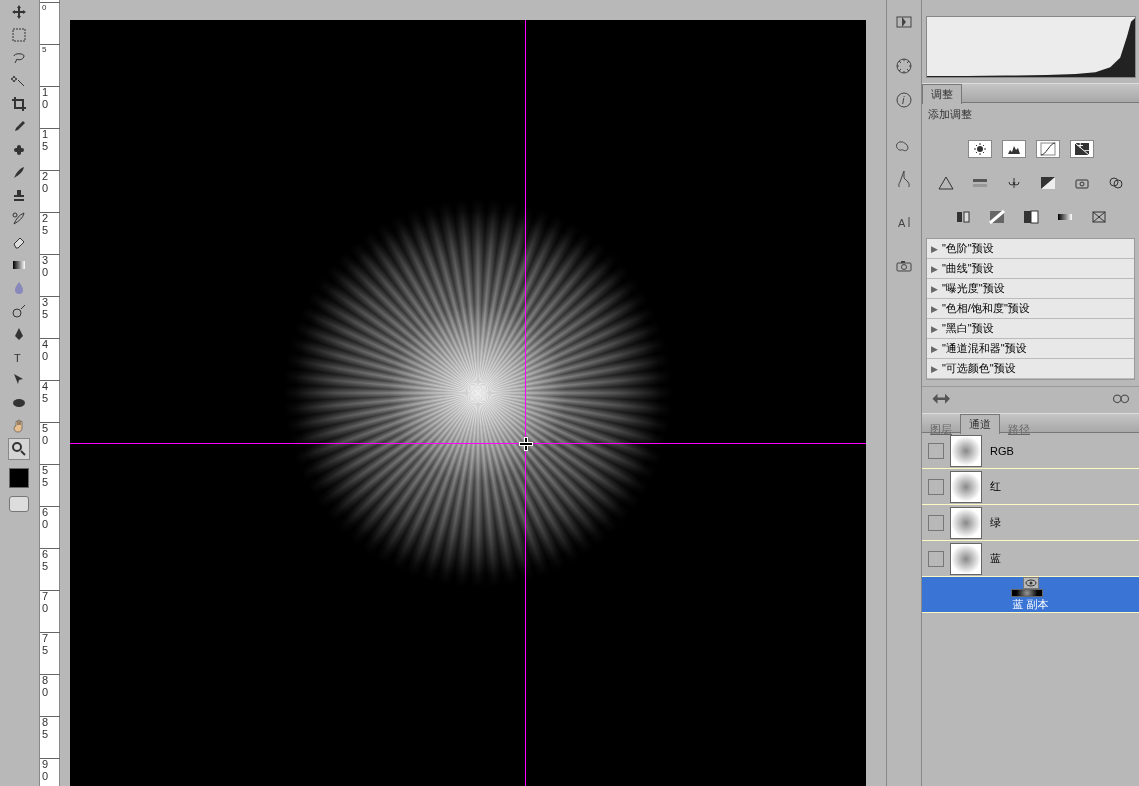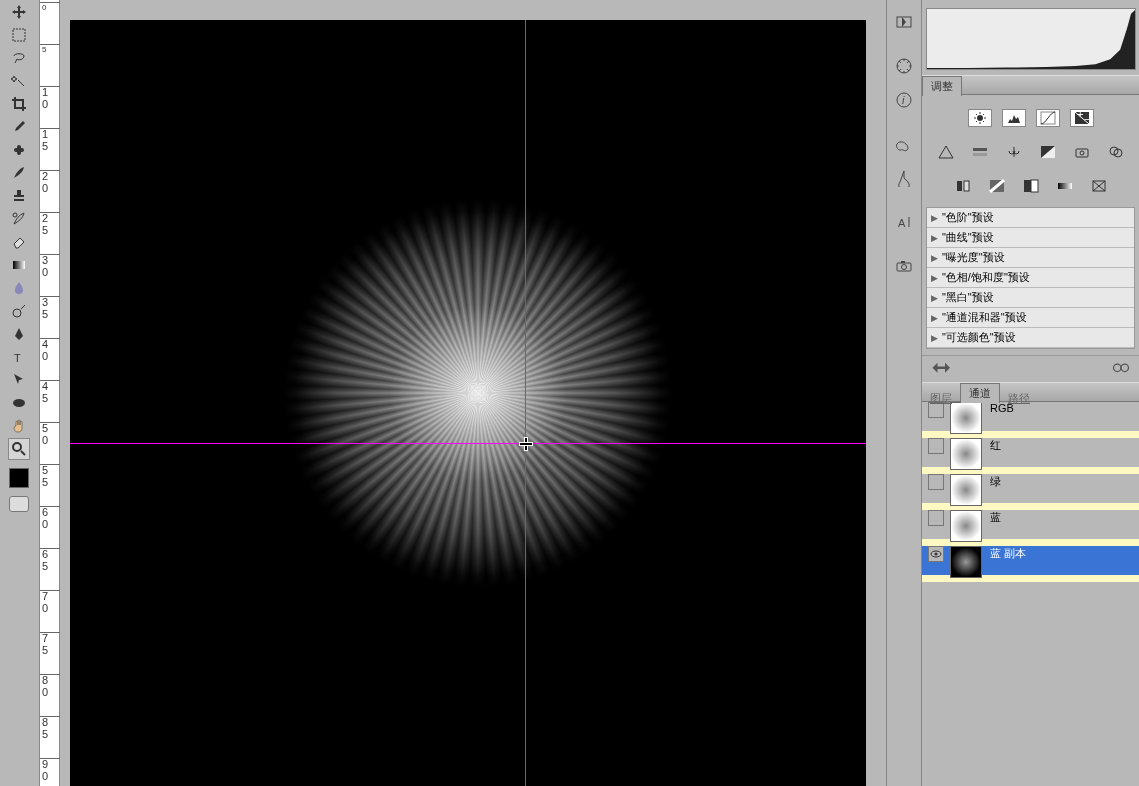--- a/index.html
+++ b/index.html
@@ -21,21 +21,21 @@
 .guide-h { position: absolute; left: 0; right: 0; height: 1px; background: #ff00ff; top: 423px; }
 .guide-v { position: absolute; top: 0; bottom: 0; width: 1px; background: #ff00ff; left: 455px; }
 .crosshair { position: absolute; left: 450px; top: 418px; width: 12px; height: 12px; }
 .crosshair::before { content: ""; position: absolute; left: 5px; top: 0; width: 2px; height: 12px; background: #000; box-shadow: 0 0 0 1px #fff; }
 .crosshair::after  { content: ""; position: absolute; top: 5px; left: 0; height: 2px; width: 12px; background: #000; box-shadow: 0 0 0 1px #fff; }
 
 .icon-dock { position: absolute; left: 886px; top: 0; width: 36px; height: 786px; background: #b8b8b8; border-left: 1px solid #888; border-right: 1px solid #888; }
 .icon-dock .di { width: 24px; height: 24px; margin: 10px 5px; display: flex; align-items: center; justify-content: center; cursor: pointer; }
 .icon-dock .di svg { width: 18px; height: 18px; }
 
-.right { position: absolute; left: 922px; top: 8px; width: 217px; height: 620px; background: #b8b8b8; }
+.right { position: absolute; left: 922px; top: 16px; width: 217px; height: 620px; background: #b8b8b8; }
 .histogram { width: 210px; height: 62px; background: #ececec; border: 1px solid #888; margin: 0 0 5px 4px; position: relative; overflow: hidden; }
 .histogram svg { position: absolute; bottom: 0; left: 0; width: 100%; height: 100%; }
 
 .panel-tab-row { display: flex; align-items: center; height: 20px; background: linear-gradient(#c5c5c5,#a8a8a8); border-top: 1px solid #ddd; border-bottom: 1px solid #777; }
 .panel-tab { padding: 2px 8px; color: #333; cursor: pointer; position: relative; }
 .panel-tab.active { background: #b8b8b8; border: 1px solid #777; border-bottom: none; top: 1px; }
 .panel-tab.inactive { color: #666; text-decoration: underline; margin-top: 13px; }
 .panel-body { background: #b8b8b8; padding: 6px 4px; }
 
 .adj-subtitle { padding: 4px 6px; color: #333; }
@@ -45,22 +45,22 @@
 .adj-icon.nobg { background: transparent; border: none; }
 
 .preset-list { border: 1px solid #999; background: #e8e8e8; max-height: 150px; overflow: hidden; margin-top: 4px; }
 .preset-item { display: flex; align-items: center; height: 20px; border-bottom: 1px solid #bbb; padding: 0 4px; cursor: pointer; font-size: 11px; }
 .preset-item .tri { color: #666; margin-right: 4px; font-size: 9px; }
 
 .footer-row { display: flex; justify-content: space-between; padding: 4px 8px; background: #b8b8b8; border-top: 1px solid #999; }
 .mini-icon { width: 20px; height: 16px; display: flex; align-items: center; justify-content: center; }
 
 .channels-panel { margin-top: 2px; }
-.channel-row { display: flex; align-items: flex-start; height: 36px; border-bottom: 7px solid #fef9c3; background: #b8b8b8; cursor: pointer; }
-.channel-row.selected { background: #3a75d6; color: #fff; }
+.channel-row { display: flex; align-items: center; height: 36px; border-bottom: 1px solid #fef9c3; background: #b8b8b8; cursor: pointer; }
+.channel-row.selected { background: #3a75d6; color: #fff; flex-direction: column; }
 .vis-box { width: 16px; height: 16px; border: 1px solid #777; margin: 0 6px; background: #b8b8b8; display: flex; align-items: center; justify-content: center; }
 .ch-thumb { width: 32px; height: 32px; border: 1px solid #666; margin-right: 8px; background: radial-gradient(circle, #888 0%, #fff 70%); }
 .channel-row.selected .ch-thumb { background: radial-gradient(circle, #999 0%, #000 70%); }
 .ch-name { flex: 1; font-size: 11px; }
 </style>
 </head>
 <body>
 
 <div class="toolbar">
   <div class="tool">
@@ -254,20 +254,21 @@
 <div class="right">
   <div class="histogram">
     <svg viewBox="0 0 210 62" preserveAspectRatio="none">
         <path d="M0 62 L0 61 L40 61 L80 60.5 L120 60 L150 59 L170 57 L185 52 L195 42 L202 20 L206 5 L209 2 L210 1 L210 62 Z" fill="#222"></path>
       </svg>
   </div>
 
   <div class="panel-tab-row">
     <div class="panel-tab active">调整</div>
   </div>
+  <div class="adj-subtitle">添加调整</div>
 
   <div class="panel-body">
     <div class="adj-icon-row">
       <div class="adj-icon">
           <svg viewBox="0 0 16 14">
             <circle cx="8" cy="7" r="3" fill="#333"></circle>
             <path d="M8 1v2M8 11v2M2 7h2M12 7h2M4 3l1 1M11 10l1 1M4 11l1-1M11 4l1-1" stroke="#333"></path>
           </svg>
         </div>
       <div class="adj-icon">

